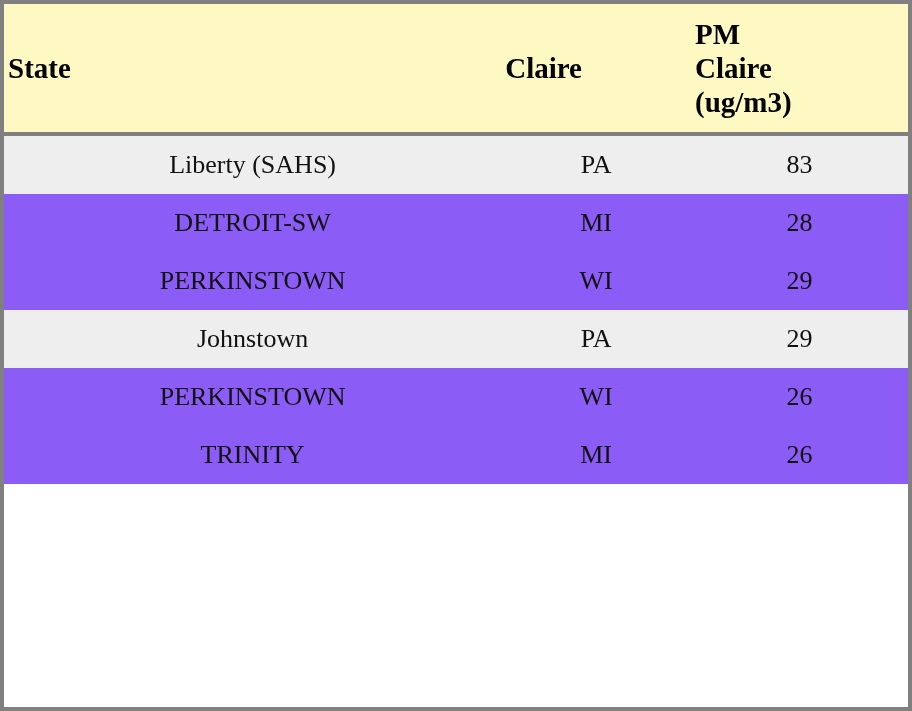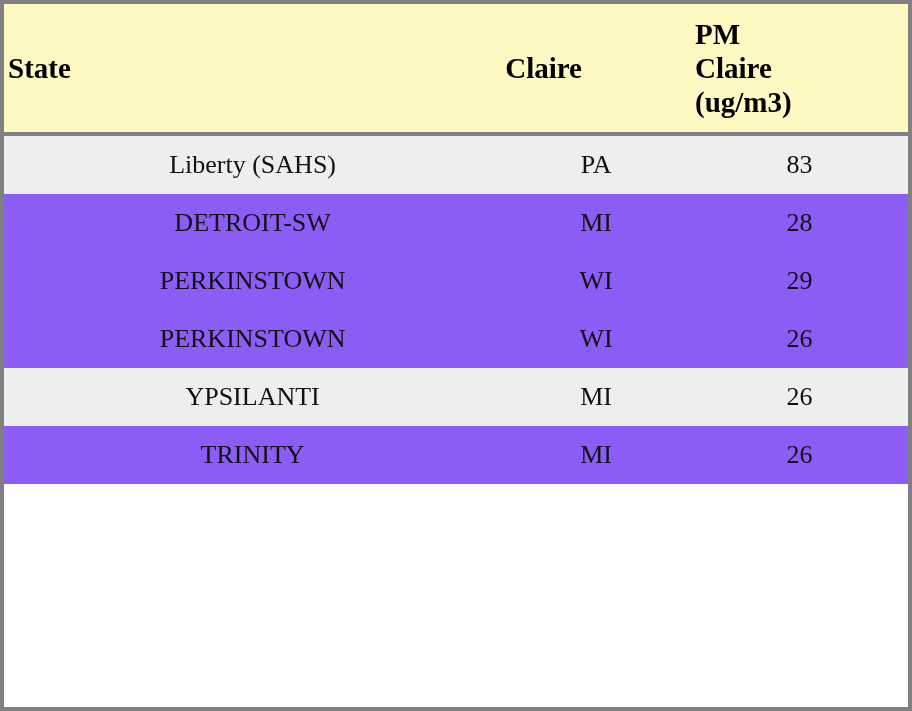--- a/index.html
+++ b/index.html
@@ -91,28 +91,28 @@
       <tr class="row-even">
         <td>DETROIT-SW</td>
         <td>MI</td>
         <td>28</td>
       </tr>
       <tr class="row-even">
         <td>PERKINSTOWN</td>
         <td>WI</td>
         <td>29</td>
       </tr>
+      <tr class="row-odd">
+        <td>Johnstown</td>
+        <td>PA</td>
+        <td>29</td>
+      </tr>
       <tr class="row-even">
         <td>PERKINSTOWN</td>
         <td>WI</td>
-        <td>26</td>
-      </tr>
-      <tr class="row-odd">
-        <td>YPSILANTI</td>
-        <td>MI</td>
         <td>26</td>
       </tr>
       <tr class="row-even">
         <td>TRINITY</td>
         <td>MI</td>
         <td>26</td>
       </tr>
     </tbody>
   </table>
 </div>

